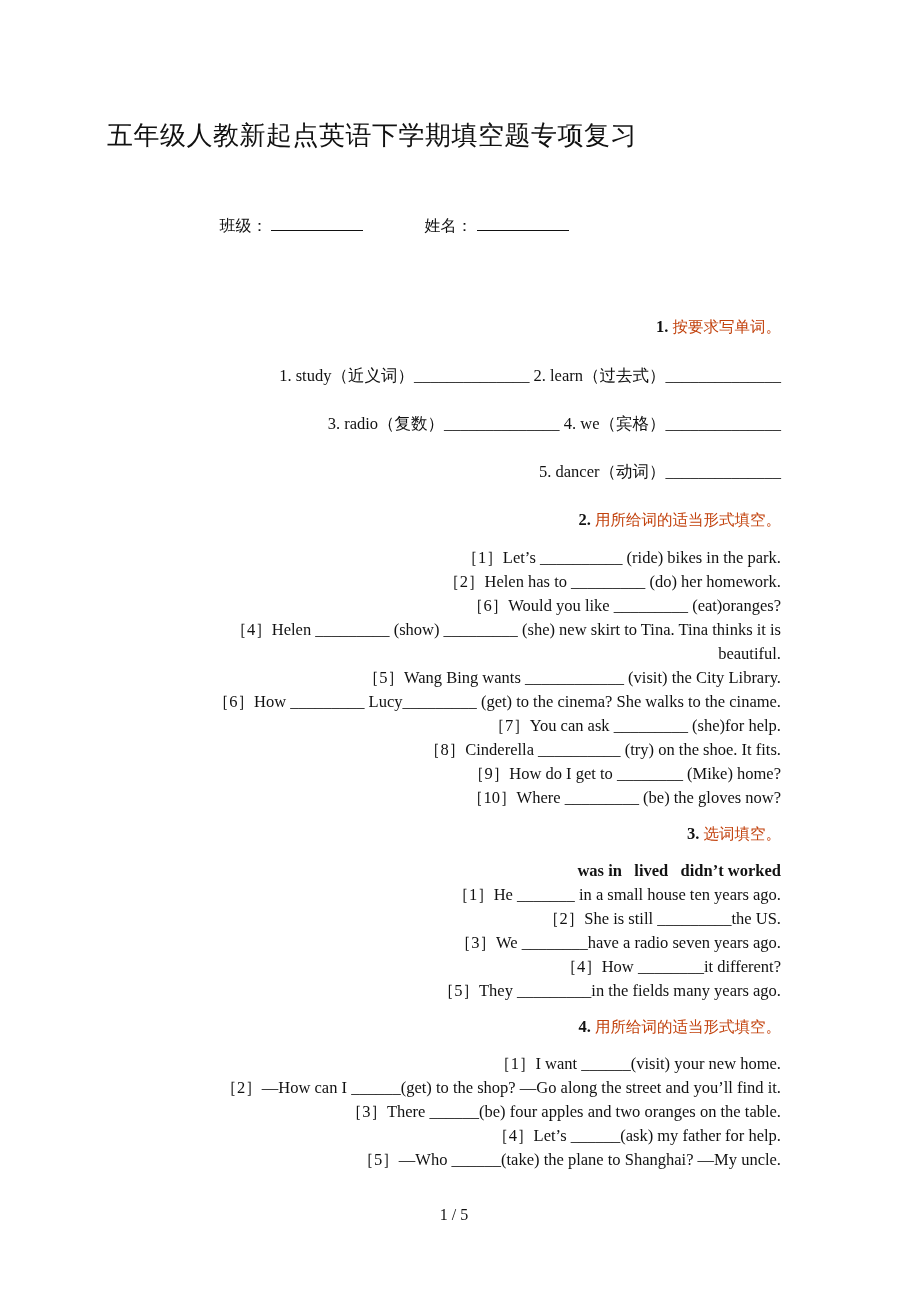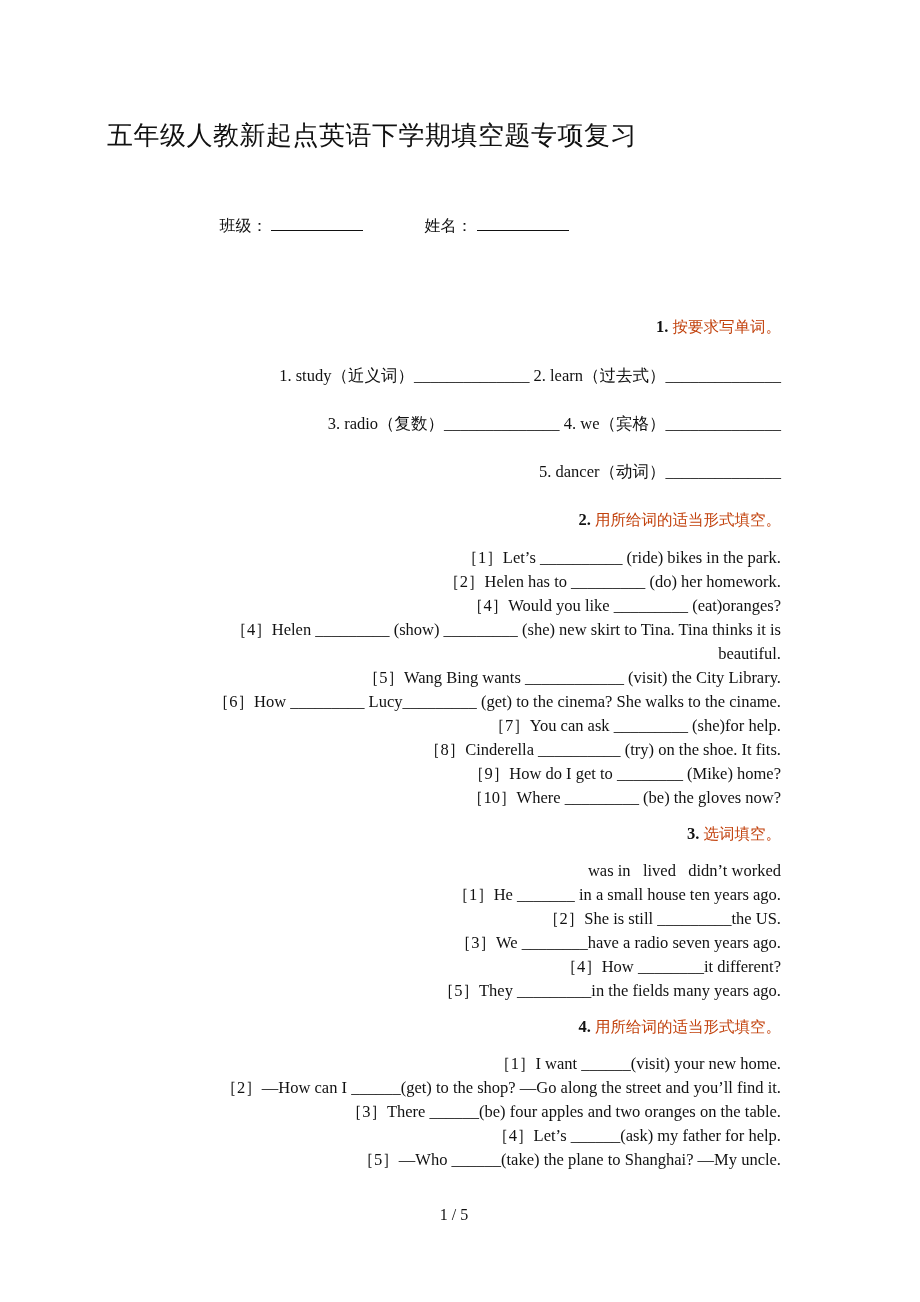--- a/index.html
+++ b/index.html
@@ -39,34 +39,34 @@
   </div>
   <div class="line" style="top:366px;">1. study（近义词）______________ 2. learn（过去式）______________</div>
   <div class="line" style="top:414px;">3. radio（复数）______________    4. we（宾格）______________</div>
   <div class="line" style="top:462px;">5. dancer（动词）______________</div>
 
   <div class="line heading" style="top:510px;">
     <span>2.</span>&nbsp;<span class="cn">用所给词的适当形式填空。</span>
   </div>
   <div class="line" style="top:548px;">［1］Let’s __________ (ride) bikes in the park.</div>
   <div class="line" style="top:572px;">［2］Helen has to _________ (do) her homework.</div>
-  <div class="line" style="top:596px;">［4］Would you like _________ (eat)oranges?</div>
+  <div class="line" style="top:596px;">［6］Would you like _________ (eat)oranges?</div>
   <div class="line" style="top:620px;">［4］Helen _________ (show) _________ (she) new skirt to Tina. Tina thinks it is</div>
   <div class="line" style="top:644px;">beautiful.</div>
   <div class="line" style="top:668px;">［5］Wang Bing wants ____________ (visit) the City Library.</div>
   <div class="line" style="top:692px;">［6］How _________ Lucy_________ (get) to the cinema? She walks to the ciname.</div>
   <div class="line" style="top:716px;">［7］You can ask _________ (she)for help.</div>
   <div class="line" style="top:740px;">［8］Cinderella __________ (try) on the shoe. It fits.</div>
   <div class="line" style="top:764px;">［9］How do I get to ________ (Mike) home?</div>
   <div class="line" style="top:788px;">［10］Where _________ (be) the gloves now?</div>
 
   <div class="line heading" style="top:824px;">
     <span>3.</span>&nbsp;<span class="cn">选词填空。</span>
   </div>
-  <div class="line" style="top:861px; white-space:pre;">was in   lived   didn’t worked</div>
+  <div class="line" style="top:861px; white-space:pre;font-weight:bold;">was in   lived   didn’t worked</div>
   <div class="line" style="top:885px;">［1］He _______ in a small house ten years ago.</div>
   <div class="line" style="top:909px;">［2］She is still _________the US.</div>
   <div class="line" style="top:933px;">［3］We ________have a radio seven years ago.</div>
   <div class="line" style="top:957px;">［4］How ________it different?</div>
   <div class="line" style="top:981px;">［5］They _________in the fields many years ago.</div>
 
   <div class="line heading" style="top:1017px;">
     <span>4.</span>&nbsp;<span class="cn">用所给词的适当形式填空。</span>
   </div>
   <div class="line" style="top:1054px;">［1］I want ______(visit) your new home.</div>

